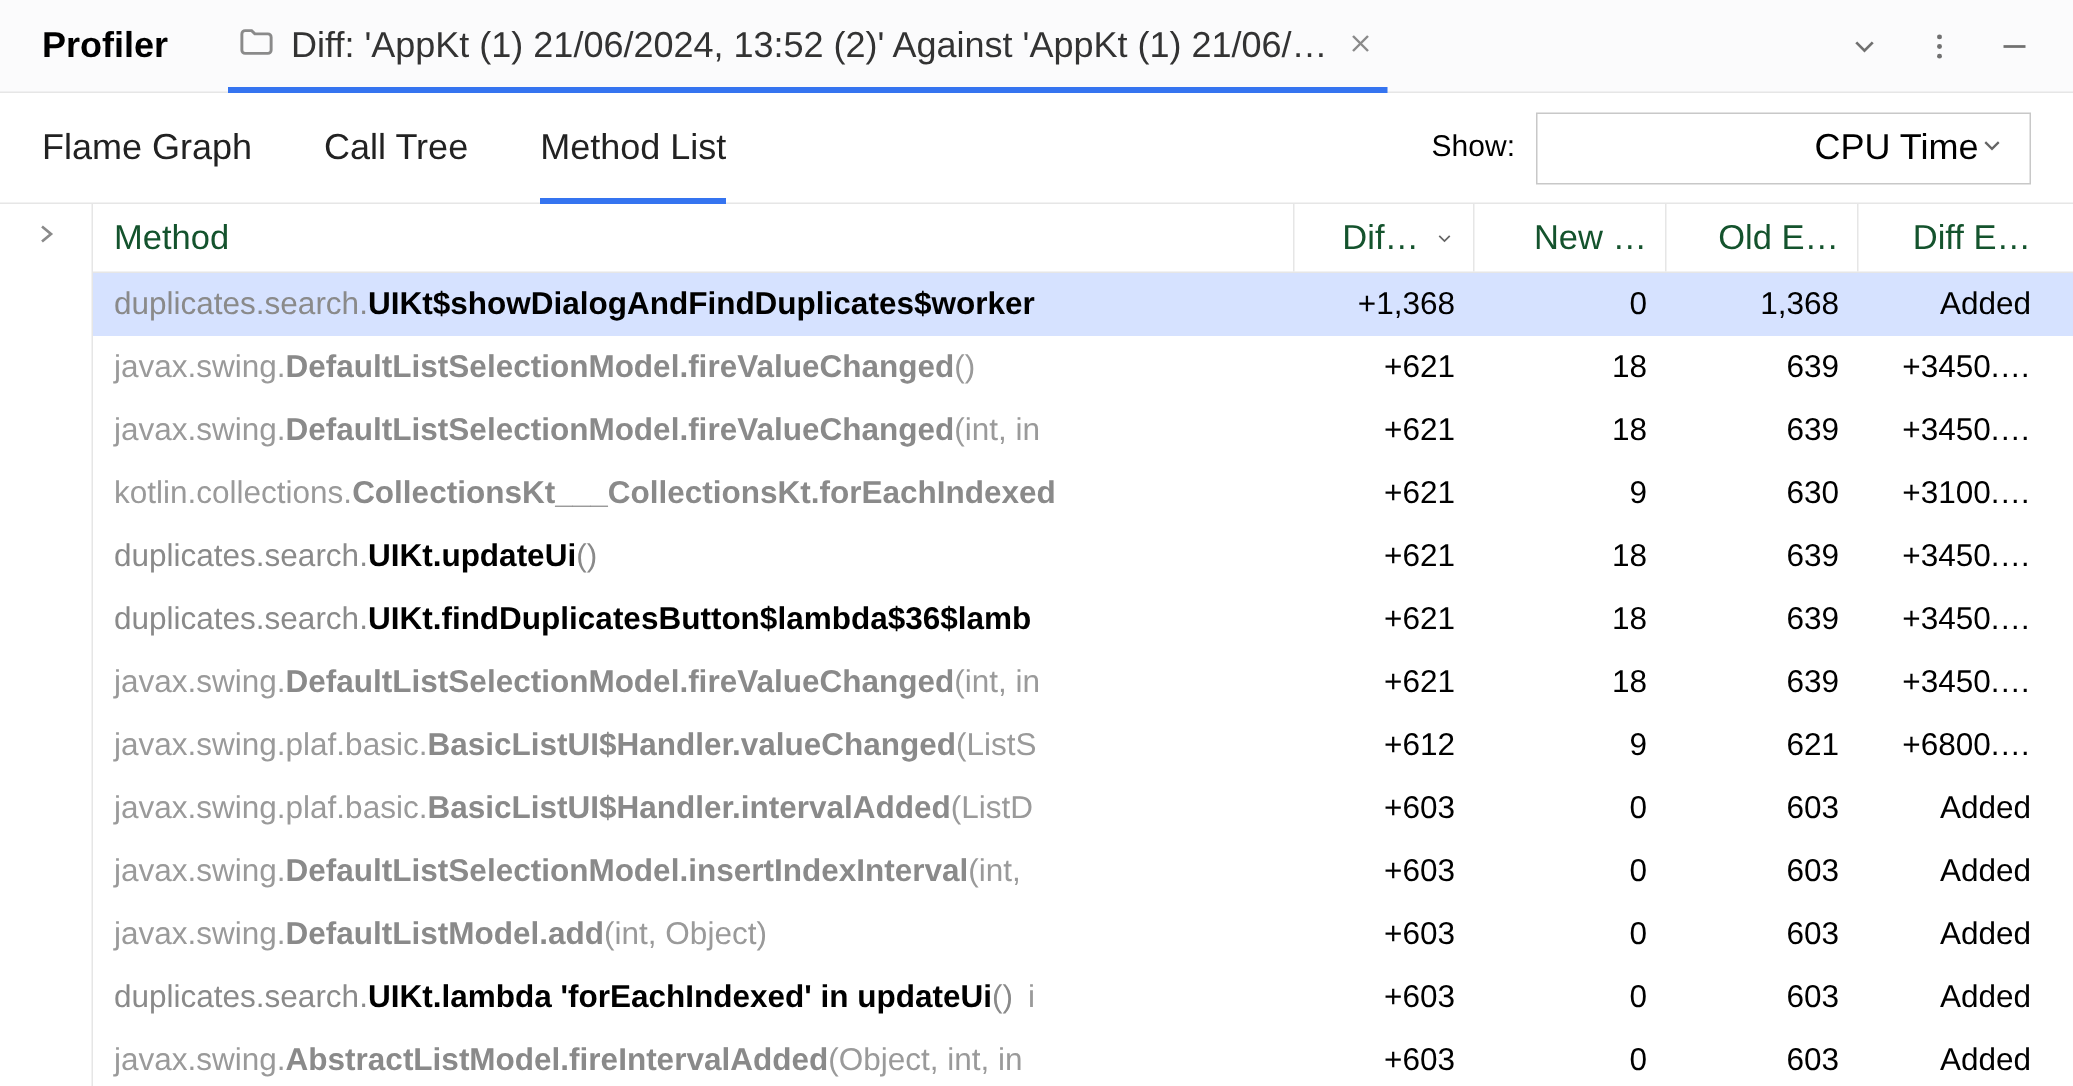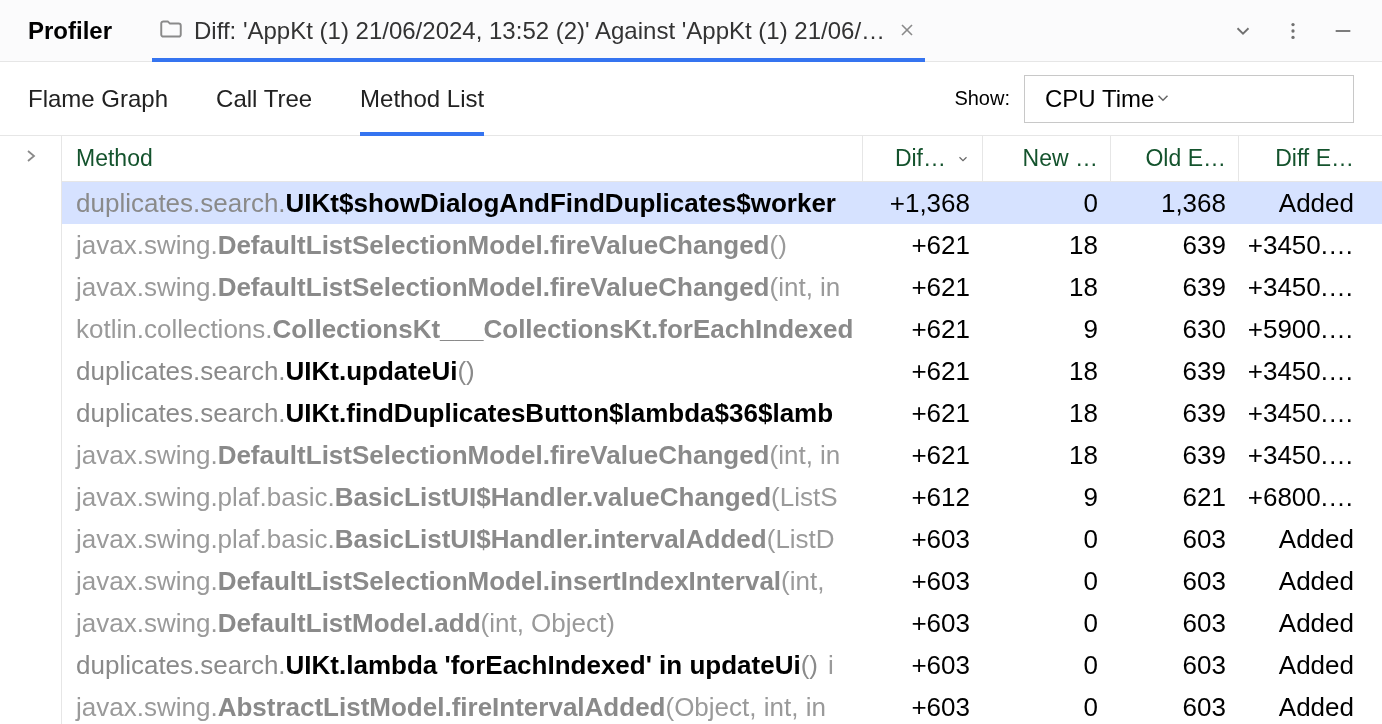--- a/index.html
+++ b/index.html
@@ -105,21 +105,21 @@
   .show-group {
     margin-left: auto;
     display: flex;
     align-items: center;
     gap: 14px;
   }
   .show-label { font-size: 20px; }
   .show-select {
     display: flex;
     align-items: center;
-    justify-content: flex-start;
+    justify-content: flex-end;
     width: 330px;
     height: 48px;
     padding: 0 16px 0 20px;
     border: 1.5px solid #c8c8c8;
     border-radius: 0;
     font-size: 24px;
     background: #fff;
   }
   .chev-down svg { width: 18px; height: 18px; }
 
@@ -162,21 +162,21 @@
     align-items: center;
     height: 100%;
   }
   .th.num { justify-content: flex-end; border-left: 1px solid #e6e6e6; }
   .th.first { padding-left: 14px; }
   .th .sort-icon { margin-left: 10px; }
   .th .sort-icon svg { width: 14px; height: 14px; color: #666; }
 
   .trow {
     height: 42px;
-    font-size: 26px;
+    font-size: 21px;
   }
   .trow.selected { background: #d6e2ff; }
   .cell {
     padding: 0 12px;
     white-space: nowrap;
     overflow: hidden;
     text-overflow: clip;
     height: 100%;
     display: flex;
     align-items: center;
@@ -324,21 +324,21 @@
         </div>
         <div class="trow muted">
           <div class="cell method">
             <span class="prefix">kotlin.collections.</span>
             <span class="main">CollectionsKt___CollectionsKt.forEachIndexed</span>
             <span class="suffix"></span>
           </div>
           <div class="cell num">+621</div>
           <div class="cell num">9</div>
           <div class="cell num">630</div>
-          <div class="cell num">+5900.…</div>
+          <div class="cell num">+3100.…</div>
         </div>
         <div class="trow">
           <div class="cell method">
             <span class="prefix">duplicates.search.</span>
             <span class="main">UIKt.updateUi</span>
             <span class="suffix">()</span>
           </div>
           <div class="cell num">+621</div>
           <div class="cell num">18</div>
           <div class="cell num">639</div>

